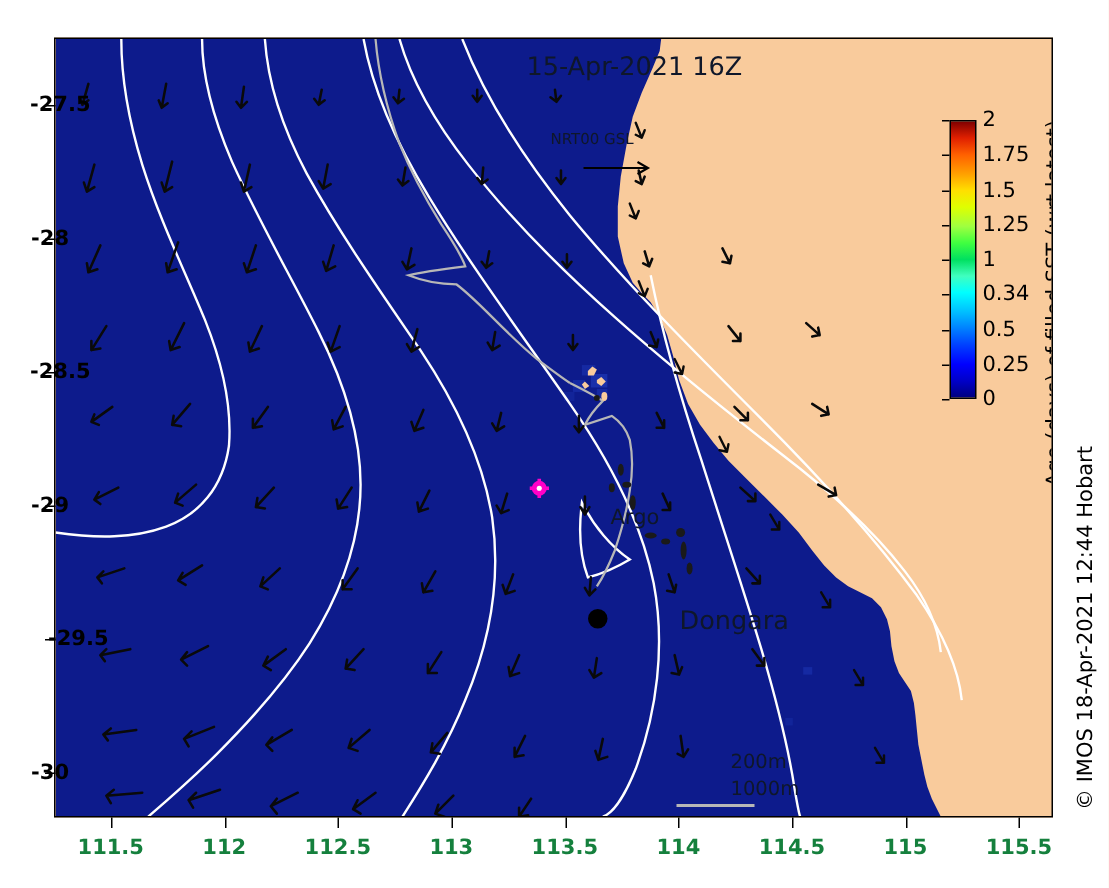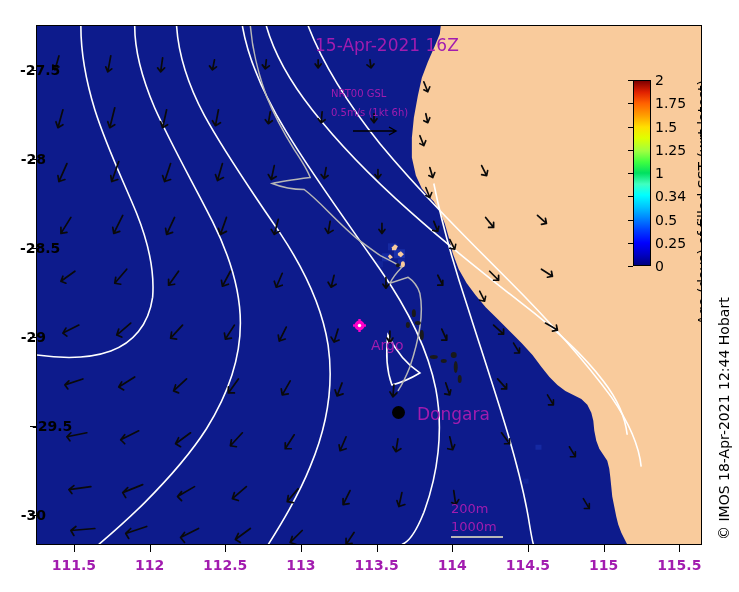--- a/index.html
+++ b/index.html
@@ -7,27 +7,27 @@
        font-family:"DejaVu Sans","Liberation Sans",sans-serif;}
   #root{position:relative;width:739px;height:592px;background:#ffffff;}
 
   
   #plot{position:absolute;left:36px;top:25px;width:666px;height:520px;
         background:#f9cb9c;border:1px solid #000;box-sizing:border-box;overflow:hidden;}
   #ocean-layer{position:absolute;inset:0;}
 
   
   .tick{position:absolute;background:#000;}
-  .xlab{position:absolute;font-size:14px;font-weight:bold;color:#a21caf;
+  .xlab{position:absolute;font-size:14px;font-weight:bold;color:#15803d;
         text-align:center;transform:translateX(-50%);white-space:nowrap;}
   .ylab{position:absolute;font-size:14px;font-weight:bold;color:#000;
         text-align:right;transform:translateY(-50%);white-space:nowrap;padding-left:20px;}
 
   
-  .maptext{position:absolute;color:#a21caf;white-space:nowrap;}
+  .maptext{position:absolute;color:#0f172a;white-space:nowrap;margin-left:36px;}
   #map-title{font-size:17px;left:278px;top:9px;}
   #vec-legend{left:294px;top:58px;font-size:10px;line-height:19px;}
   #argo-label{left:334px;top:311px;font-size:14px;}
   #dongara-label{left:368px;top:378px;font-size:17px;padding-left:12px;}
   #depth-legend{left:414px;top:474px;font-size:13px;line-height:18px;}
   #depth-rule{position:absolute;left:414px;top:510px;width:52px;height:2px;
               background:#b7b7b7;}
 
   
   #argo-marker{position:absolute;left:316px;top:293px;width:13px;height:13px;}
@@ -245,21 +245,20 @@
         <path d="M512,370 l6,10 M518,380 l-5,0 M518,380 l0,-5"></path>
         <path d="M534,422 l6,10 M540,432 l-5,0 M540,432 l0,-5"></path>
         <path d="M548,474 l6,10 M554,484 l-5,0 M554,484 l0,-5"></path>
       </g>
     </svg>
 
     <div class="maptext" id="map-title">15-Apr-2021 16Z</div>
 
     <div class="maptext" id="vec-legend">
       <div>NRT00 GSL</div>
-      <div>0.5m/s (1kt 6h)</div>
       <svg width="60" height="14" style="margin-left:20px;margin-top:2px;">
         <path d="M2,7 L44,7 M38,3 L45,7 L38,11" stroke="#000" stroke-width="1.4" fill="none"></path>
       </svg>
     </div>
 
     <svg id="argo-marker" viewBox="0 0 13 13">
       <g fill="#ff00c8">
         <circle cx="6.5" cy="6.5" r="5"></circle>
         <rect x="5.3" y="0" width="2.4" height="13"></rect>
         <rect x="0" y="5.3" width="13" height="2.4"></rect>

